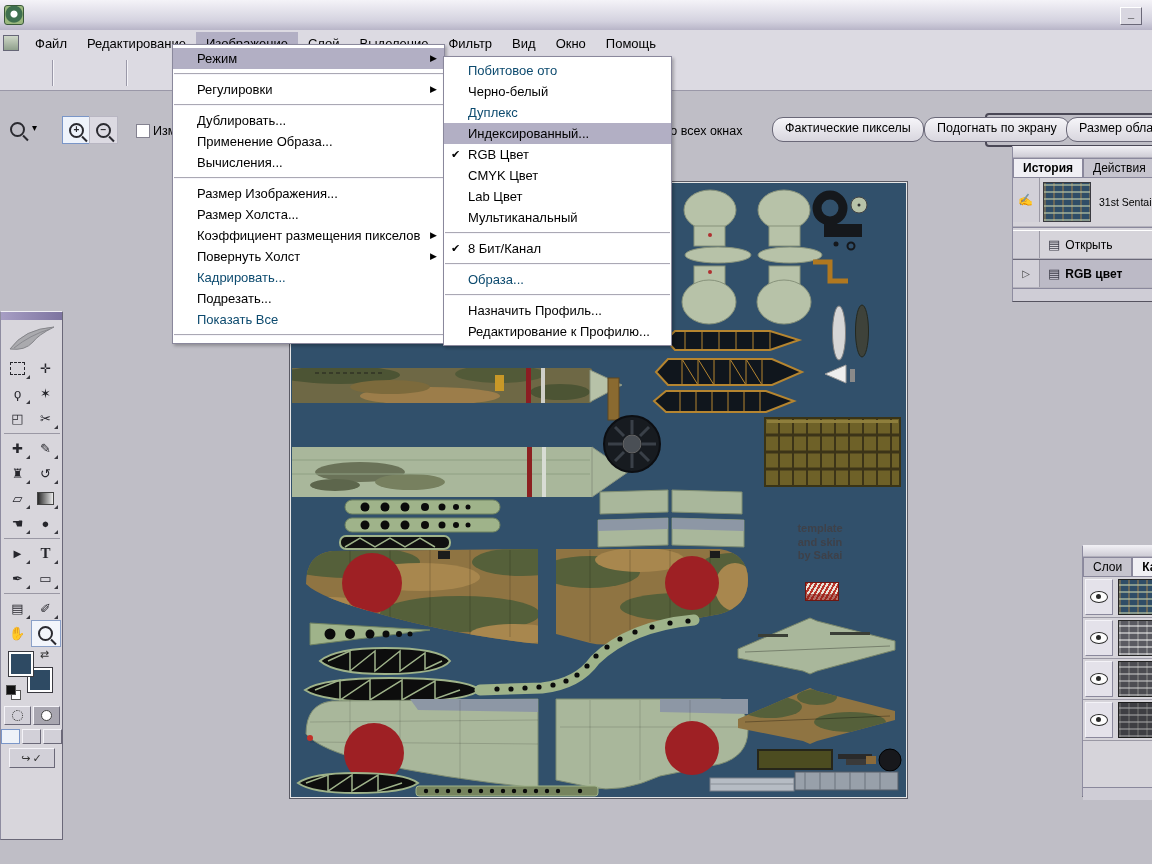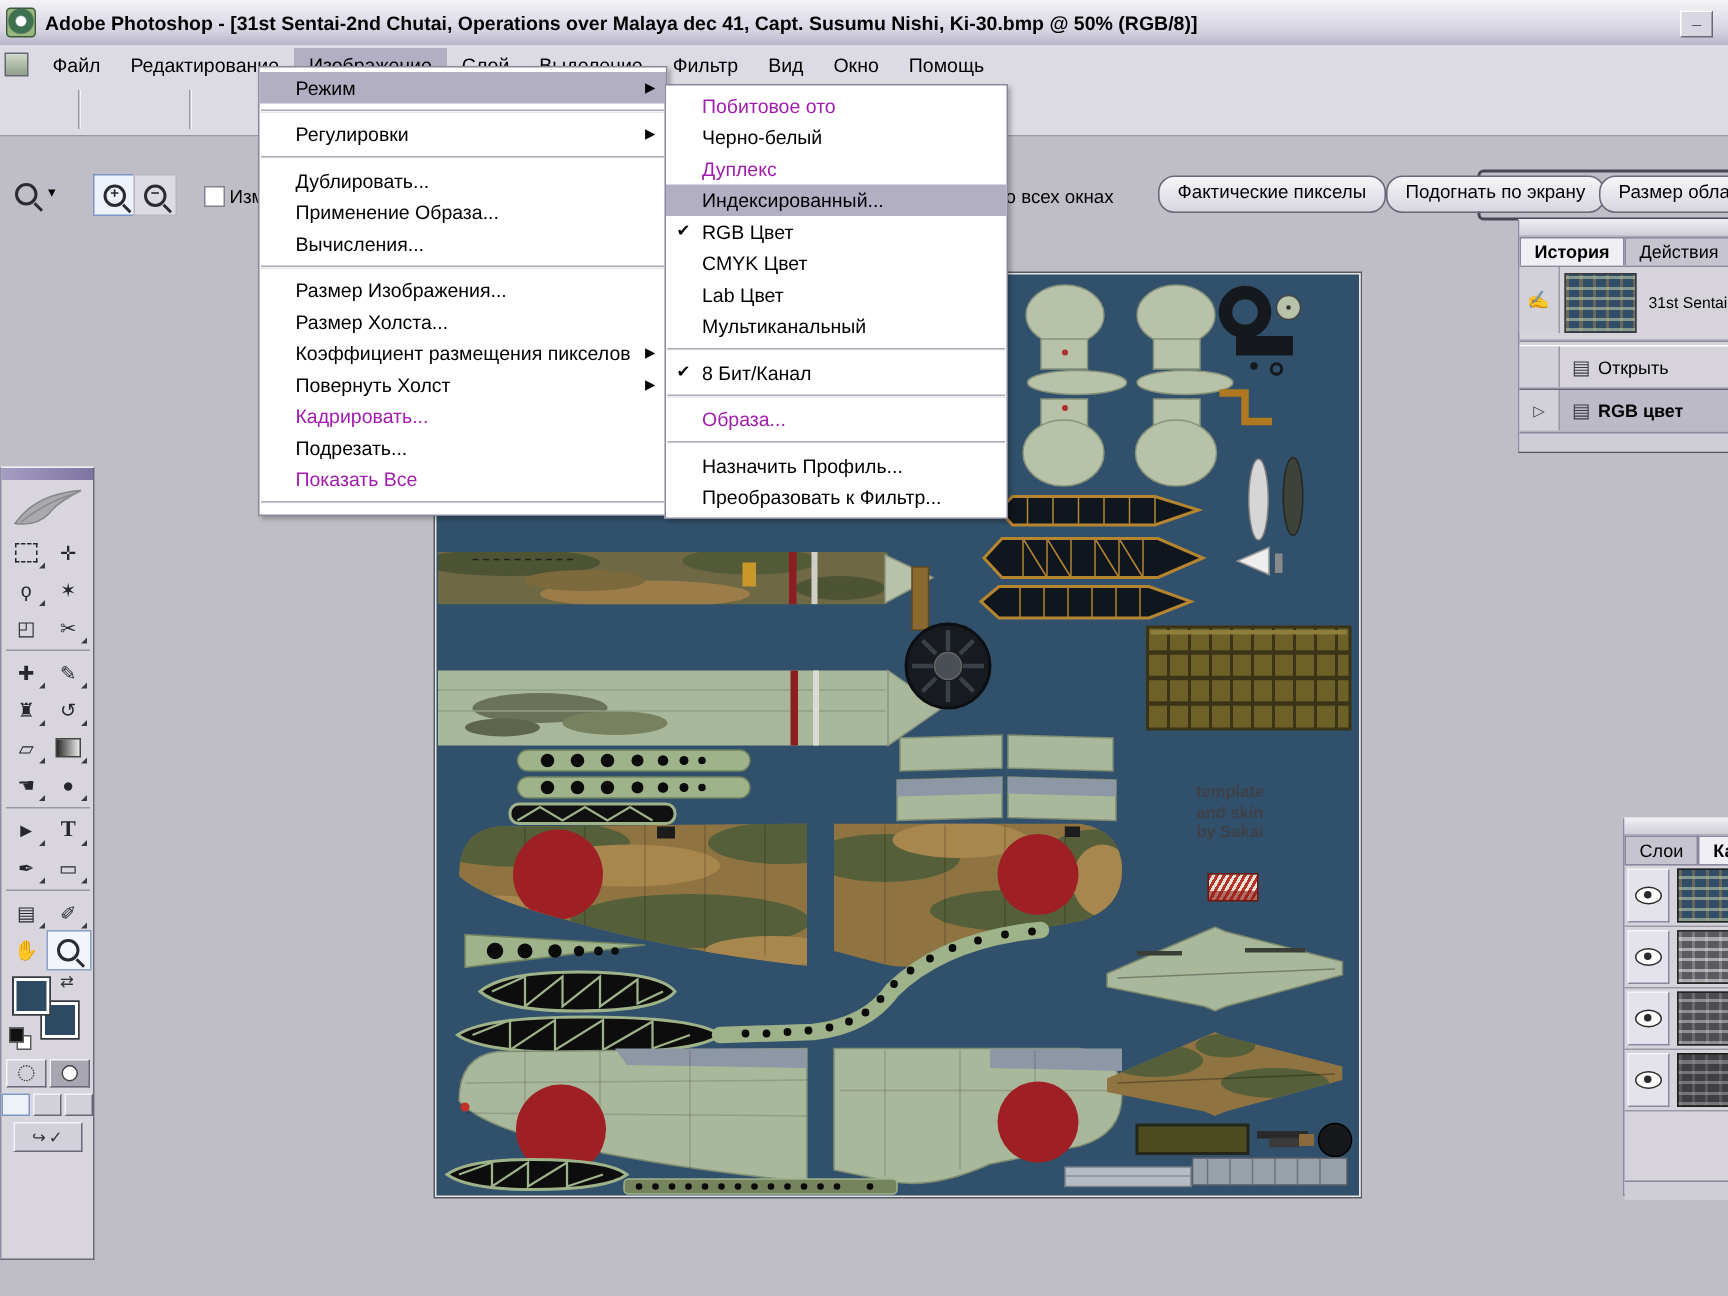--- a/index.html
+++ b/index.html
@@ -37,21 +37,21 @@
   .chk{position:absolute;top:68px;width:12px;height:12px;background:#fff;border:1px solid #848290;}
   .obtn{position:absolute;top:61px;height:23px;border:1px solid #6a6878;border-radius:11px;
     background:linear-gradient(#f6f5f9,#d8d6de);font-size:12.5px;line-height:21px;
     padding:0 12px;white-space:nowrap;}
   .pal-well{position:absolute;left:985px;top:57px;width:220px;height:30px;border:2px solid #4a4856;border-radius:4px;}
   
   .dropdown{position:absolute;background:#fff;border:1px solid #8a889c;box-shadow:2px 2px 3px rgba(0,0,0,.25);
     padding:3px 0;font-size:13px;z-index:50;}
   .dd-item{position:relative;height:21px;line-height:21px;padding-left:24px;white-space:nowrap;}
   .dd-item.hl{background:#b2afc4;}
-  .dd-item.dis{color:#a21caf;}
+  .dd-item.dis{color:#0c4a6e;}
   .dd-item .arr{position:absolute;right:7px;font-size:9px;}
   .dd-item .ck{position:absolute;left:7px;font-size:11px;}
   .msep{height:1px;margin:4px 1px;background:#aaa8b4;border-bottom:1px solid #f6f5fa;}
   
   .toolbox{position:absolute;left:0px;top:311px;width:61px;height:527px;background:#d8d6dc;
     border:1px solid;border-color:#f0eff4 #6a6878 #6a6878 #8e8ca0;z-index:5;}
   .tb-title{height:8px;background:linear-gradient(90deg,#a79ec4,#7d74a0);}
   .tb-feather{height:36px;display:flex;align-items:center;justify-content:center;}
   .tbgrid{display:grid;grid-template-columns:28px 28px;justify-content:center;}
   .tool{position:relative;width:28px;height:25px;display:flex;align-items:center;justify-content:center;
@@ -117,21 +117,20 @@
   .eye::after{content:"";position:absolute;left:5px;top:2px;width:5px;height:5px;border-radius:50%;background:#2a2a2a;}
   .ch-thumb{width:38px;height:34px;border:1px solid #222;margin-left:5px;}
 </style>
 </head>
 <body>
 
 <div class="screen">
 
   <div class="titlebar">
     <div class="app-icon"></div>
-    <div class="title-text">Adobe Photoshop - [31st Sentai-2nd Chutai, Operations over Malaya dec 41, Capt. Susumu Nishi, Ki-30.bmp @ 50% (RGB/8)]</div>
     <div class="win-btn">_</div>
   </div>
 
   <div class="menubar">
     <div class="doc-icon"></div>
     <div class="mb-item">Файл</div>
     <div class="mb-item">Редактирование</div>
     <div class="mb-item active">Изображение</div>
     <div class="mb-item">Слой</div>
     <div class="mb-item">Выделение</div>
@@ -519,21 +518,21 @@
     <div class="dd-item"><span>Lab Цвет</span></div>
     <div class="dd-item"><span>Мультиканальный</span></div>
     <div class="msep"></div>
     <div class="dd-item">
       <span class="ck">✔</span><span>8 Бит/Канал</span>
     </div>
     <div class="msep"></div>
     <div class="dd-item dis"><span>Образа...</span></div>
     <div class="msep"></div>
     <div class="dd-item"><span>Назначить Профиль...</span></div>
-    <div class="dd-item"><span>Преобразовать к Фильтр...</span></div>
+    <div class="dd-item"><span>Редактирование к Профилю...</span></div>
   </div>
 
   <div class="toolbox">
     <div class="tb-title"></div>
     <div class="tb-feather">
       <svg width="52" height="30" viewBox="0 0 52 30">
         <path d="M4,26 Q18,6 48,4 Q32,12 27,19 Q19,28 4,26 Z" fill="#aaaaae" stroke="#85858a"></path>
         <path d="M8,25 Q24,12 44,6" fill="none" stroke="#8a8a90"></path>
       </svg>
     </div>

